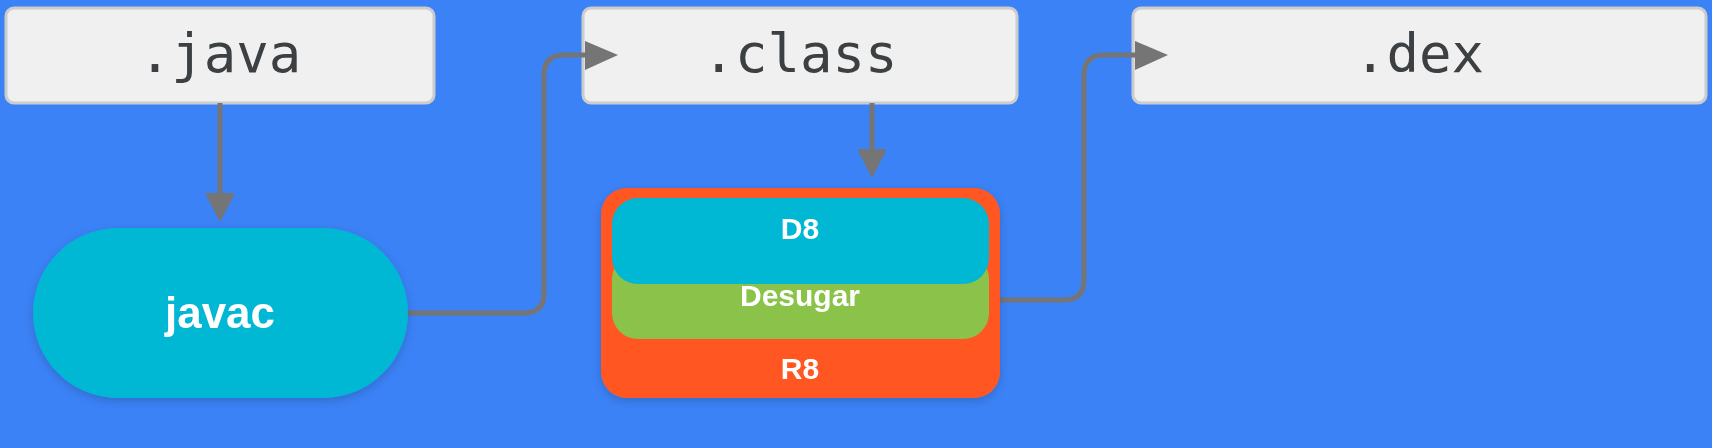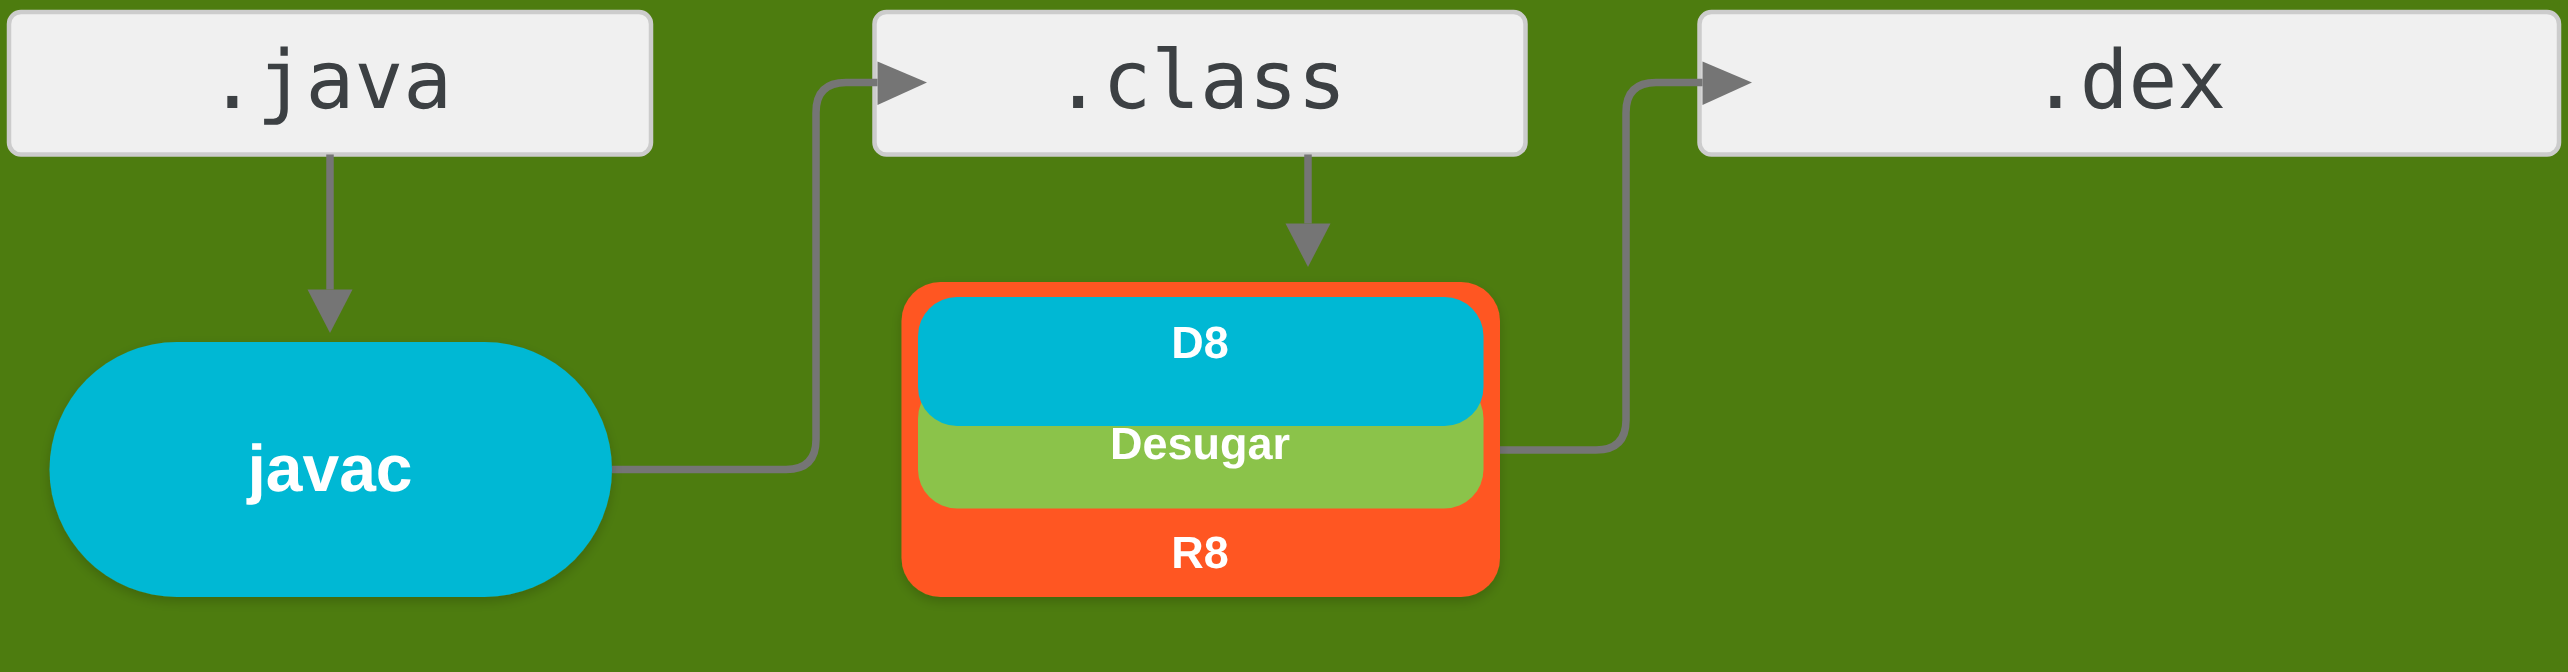--- a/index.html
+++ b/index.html
@@ -8,21 +8,21 @@
     padding: 0;
     background: #ffffff;
   }
   body {
     font-family: "Liberation Sans", sans-serif;
   }
   #diagram-root {
     position: relative;
     width: 1712px;
     height: 448px;
-    background: #4d7c0f;
+    background: #3b82f6;
     overflow: hidden;
   }
   #diagram-svg {
     display: block;
     width: 1712px;
     height: 448px;
   }
   .file-box-rect {
     fill: #f0f0f0;
     stroke: #cccccc;

